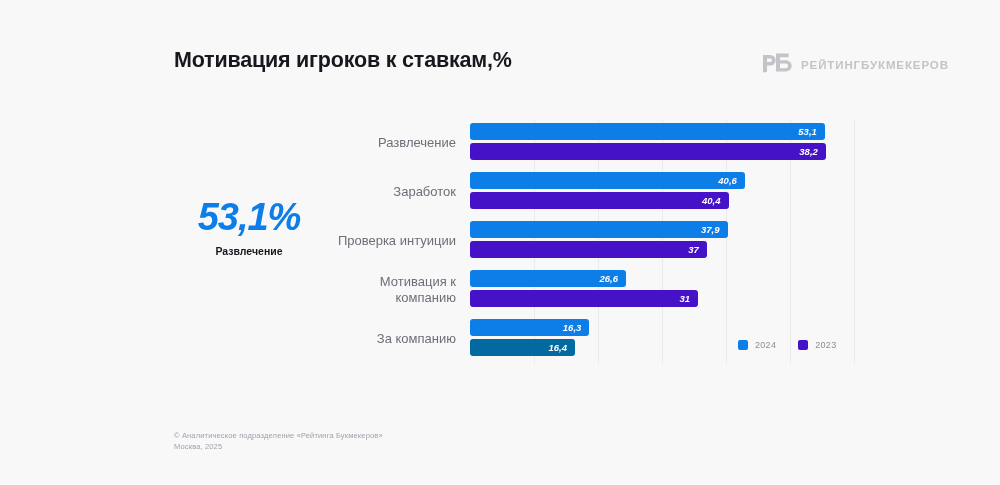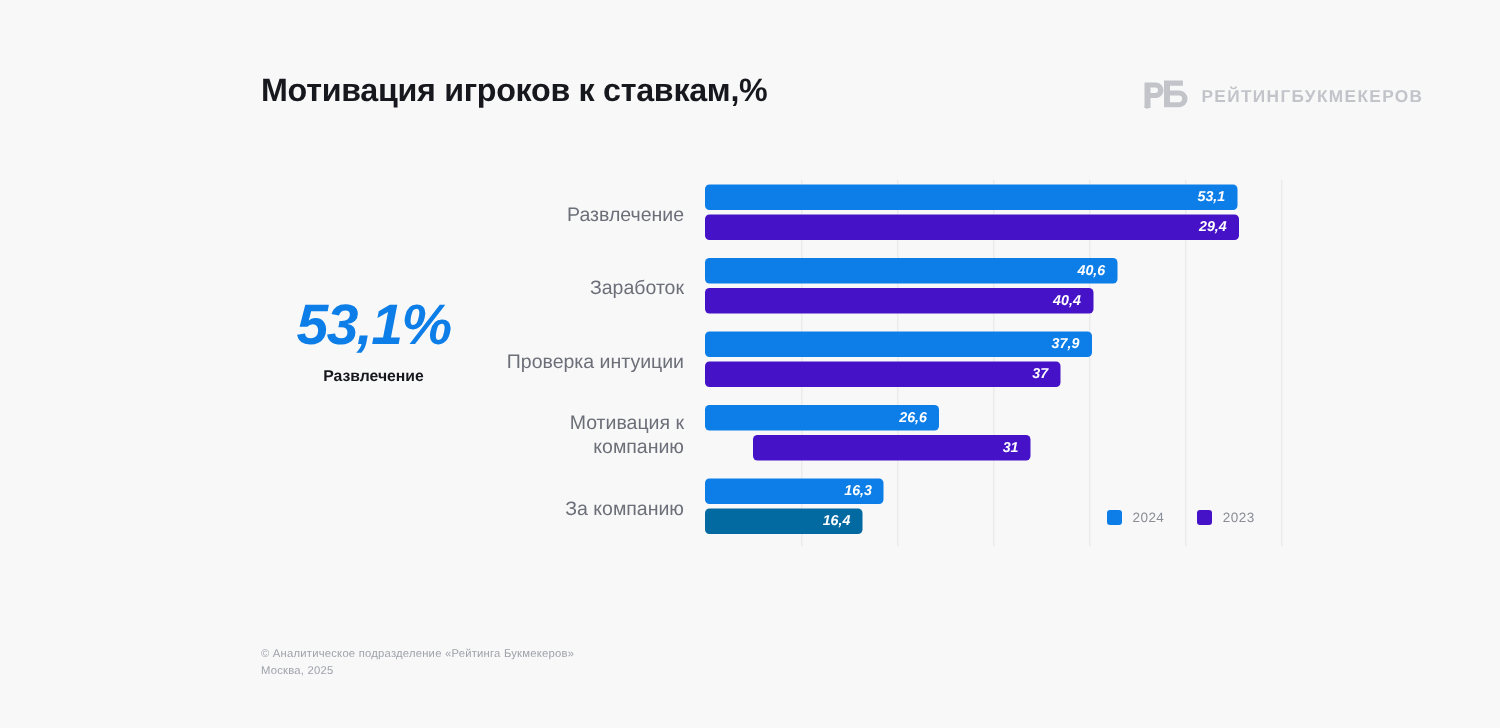--- a/index.html
+++ b/index.html
@@ -241,21 +241,21 @@
     <div class="groups" id="groups">
         <div class="group">
           <div class="cat-label">
             <span>Развлечение</span>
           </div>
           <div class="bars">
             <div class="bar y2024" style="width: 339.84px; background: rgb(13, 126, 232);">
               <span class="bar-value">53,1</span>
             </div>
             <div class="bar y2023" style="width: 355.84px; background: rgb(69, 18, 200);">
-              <span class="bar-value">29,4</span>
+              <span class="bar-value">38,2</span>
             </div>
           </div>
         </div>
         <div class="group">
           <div class="cat-label">
             <span>Заработок</span>
           </div>
           <div class="bars">
             <div class="bar y2024" style="width: 259.84px; background: rgb(13, 126, 232);">
               <span class="bar-value">40,6</span>
@@ -280,21 +280,21 @@
         </div>
         <div class="group">
           <div class="cat-label">
             <span>Мотивация к</span>
             <span>компанию</span>
           </div>
           <div class="bars">
             <div class="bar y2024" style="width: 141px; background: rgb(13, 126, 232); align-items: center;">
               <span class="bar-value">26,6</span>
             </div>
-            <div class="bar y2023" style="width: 185px; background: rgb(69, 18, 200); margin-left: 32px;">
+            <div class="bar y2023" style="width: 228px; background: rgb(69, 18, 200);">
               <span class="bar-value">31</span>
             </div>
           </div>
         </div>
         <div class="group">
           <div class="cat-label">
             <span>За компанию</span>
           </div>
           <div class="bars">
             <div class="bar y2024" style="width: 104.32px; background: rgb(13, 126, 232);">

